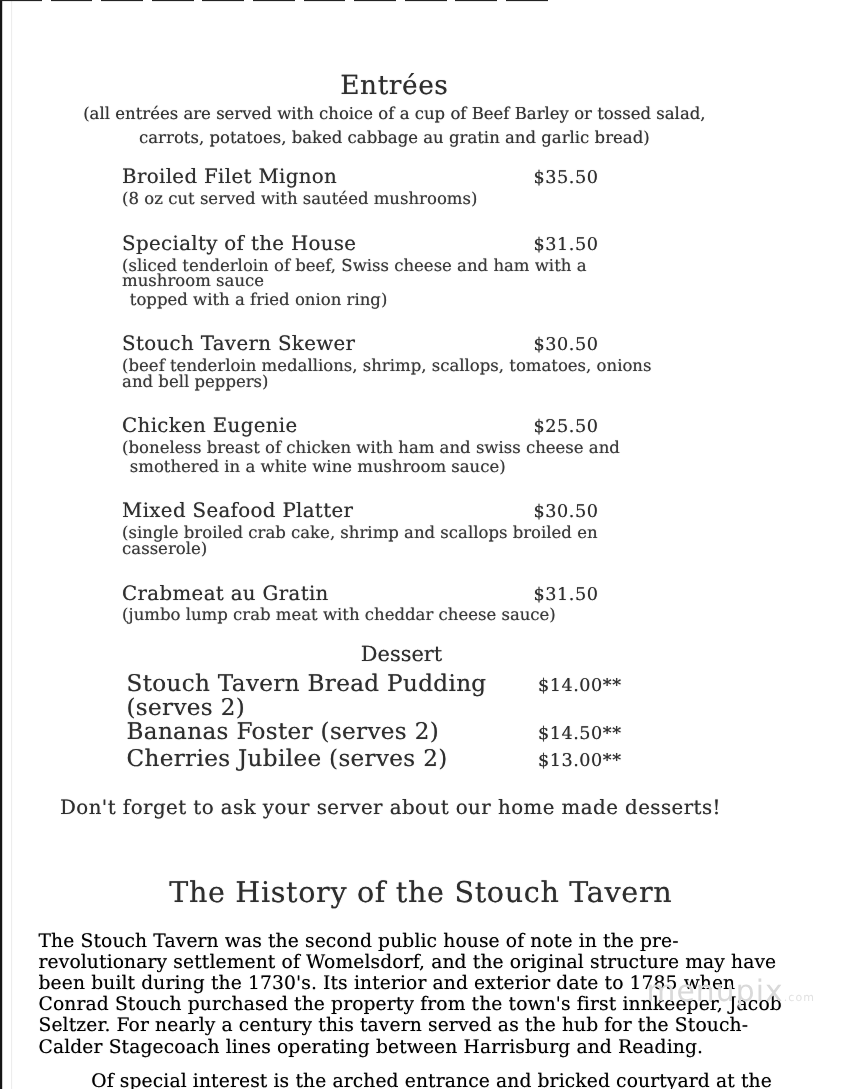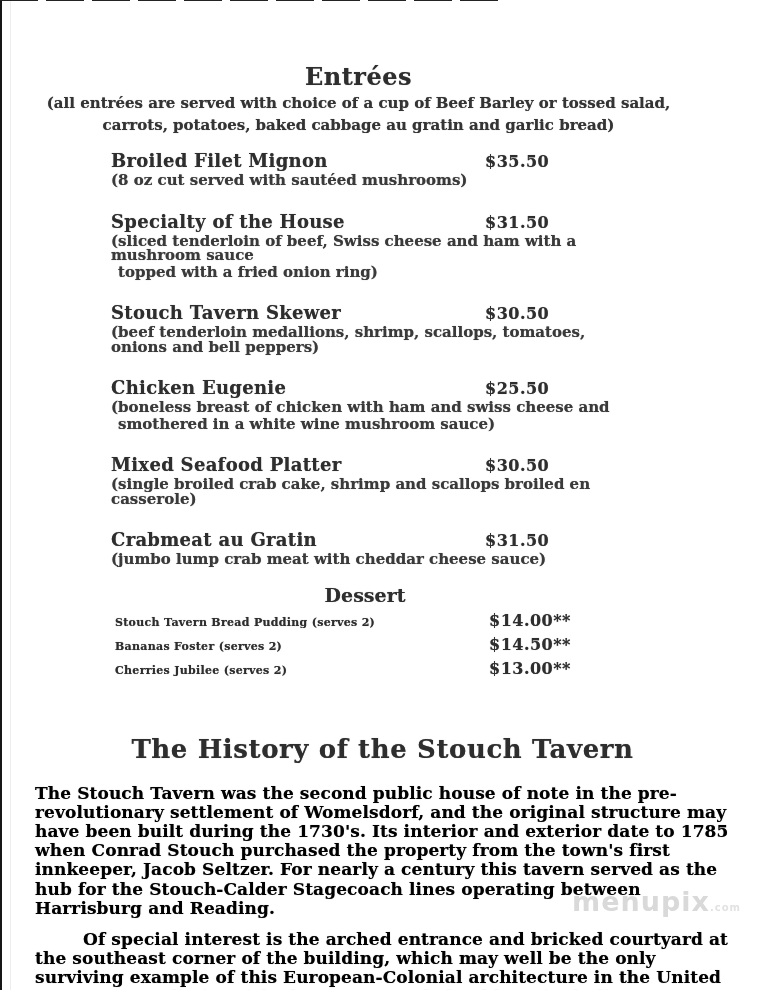--- a/index.html
+++ b/index.html
@@ -7,21 +7,20 @@
   body {
     font-family: "DejaVu Serif", serif;
     color: #2e2e2e;
     overflow: hidden;
   }
   .page {
     position: relative;
     width: 765px;
     height: 990px;
     background: #ffffff;
-    font-weight: bold;
   }
   
   .edge-left {
     position: absolute; left: 0; top: 0; width: 2px; height: 990px;
     background: #161616;
   }
   .edge-left-faint {
     position: absolute; left: 10px; top: 0; width: 1px; height: 990px;
     background: #ededed;
   }
@@ -42,21 +41,21 @@
   .menu-item { margin-bottom: 23px; }
   .item-row { display: flex; align-items: baseline; }
   .item-name { font-size: 18px; line-height: 21px; width: 374px; letter-spacing: 0.3px; }
   .item-price { font-size: 16px; letter-spacing: 0.5px; }
   .desc { font-size: 15px; line-height: 14.5px; color: #3a3a3a; margin-top: 2px; }
   .desc-cont { padding-left: 7px; }
 
   .dessert-title { text-align: center; width: 500px; margin-left: 115px; font-size: 19px; margin-top: -6px; }
   .dessert-rows { margin-left: 115px; width: 500px; margin-top: 4px; }
   .dessert-row { display: flex; align-items: baseline; line-height: 22px; }
-  .dessert-name { font-size: 11px; width: 374px; letter-spacing: 0.3px; }
+  .dessert-name { font-size: 21px; width: 374px; letter-spacing: 0.3px; }
 
   .footer-note {
     text-align: center; padding-right: 55px;
     font-size: 18px; margin-top: 22px; letter-spacing: 0.4px;
   }
 
   
   .history-title {
     text-align: center; font-size: 26px; margin-top: 52px; letter-spacing: 0.6px;
   }
@@ -152,20 +151,21 @@
     <div class="dessert-row">
       <span class="dessert-name ink">Bananas Foster (serves 2)</span>
       <span class="item-price ink">$14.50**</span>
     </div>
     <div class="dessert-row">
       <span class="dessert-name ink">Cherries Jubilee (serves 2)</span>
       <span class="item-price ink">$13.00**</span>
     </div>
   </div>
 
+  <div class="footer-note ink">Don't forget to ask your server about our home made desserts!</div>
 
   <div class="history-title ink">The History of the Stouch Tavern</div>
   <div class="history-body">
     <div class="para ink">The Stouch Tavern was the second public house of note in the pre-revolutionary settlement of Womelsdorf, and the original structure may have been built during the 1730's. Its interior and exterior date to 1785 when Conrad Stouch purchased the property from the town's first innkeeper, Jacob Seltzer. For nearly a century this tavern served as the hub for the Stouch-Calder Stagecoach lines operating between Harrisburg and Reading.</div>
     <div class="para indented ink">Of special interest is the arched entrance and bricked courtyard at the southeast corner of the building, which may well be the only surviving example of this European-Colonial architecture in the United States.  Many distinguished guests were lodged here including a documented stay by the First President of the United States, General George Washington, on November 13,  1793.</div>
 
   </div>
 
   <div class="watermark">
     <span>menupix</span><span class="wm-suffix">.com</span>

